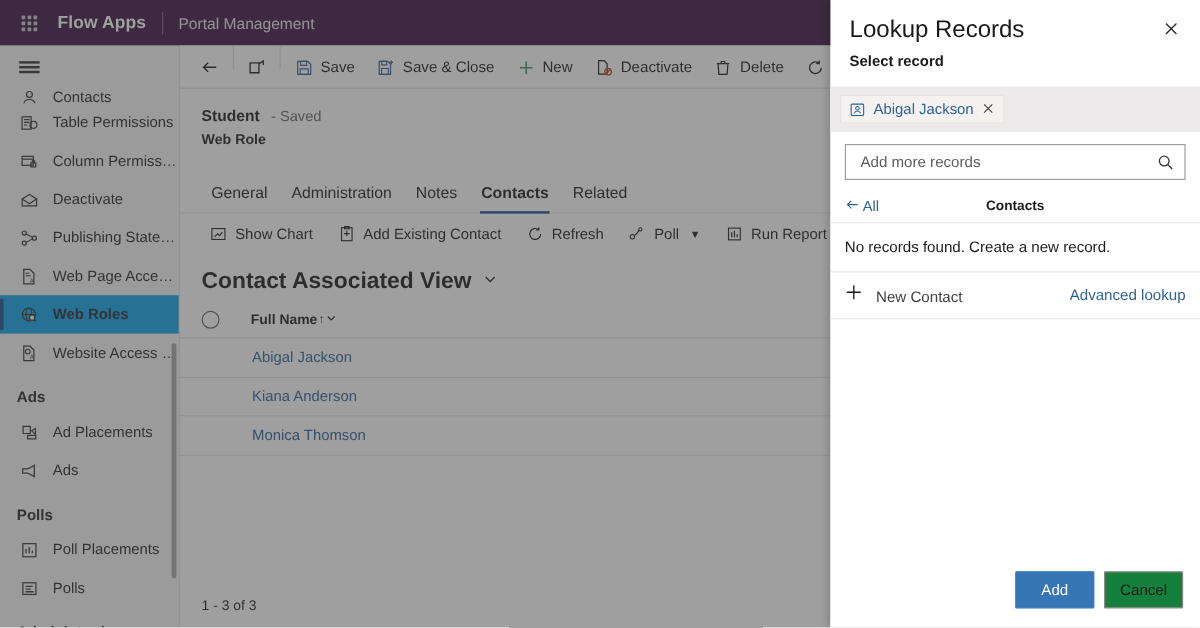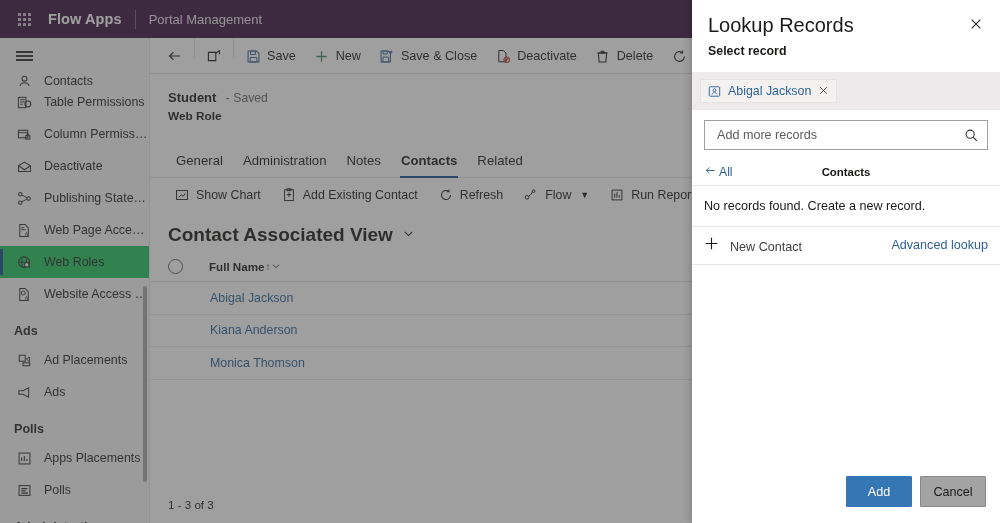--- a/index.html
+++ b/index.html
@@ -45,21 +45,21 @@
   .nav-item {
     height: 32px; display: flex; align-items: center;
     padding-left: 14px; position: relative; cursor: pointer;
   }
   .nav-item.clipped { height: 12px; overflow: hidden; align-items: flex-start; }
   .nav-item .ic { width: 20px; margin-right: 10px; display: flex; align-items: center; justify-content: center; color: #333; flex: 0 0 20px; }
   .nav-item .lbl {
     font-size: 12.4px; color: #26262a; white-space: nowrap;
     overflow: hidden; text-overflow: ellipsis; max-width: 104px;
   }
-  .nav-item.selected { background: #22c55e; }
+  .nav-item.selected { background: #0ea5e9; font-weight: bold; }
   .nav-item.selected::before {
     content:""; position:absolute; left:0; top:3px; bottom:3px; width:3px; background:#1d4f91;
   }
   .nav-group {
     font-size: 12.6px; font-weight: 700; color: #26262a;
     padding: 14px 0 6px 14px;
   }
   .nav-scrollbar {
     position: absolute; right: 2px; top: 248px; width: 4px; height: 196px;
     background: #a6a6a6; border-radius: 2px;
@@ -180,21 +180,21 @@
   .plus { font-size: 16px; color: #1b1a19; line-height: 1; font-weight: 300; }
   .adv-lookup { font-size: 12.6px; color: #2f6295; cursor: pointer; }
 
   .panel-foot {
     margin-top: auto; display: flex; justify-content: flex-end; gap: 8px;
     padding: 10px 14px 16px 14px;
   }
   .btn { height: 31px; min-width: 66px; font-size: 12.6px; cursor: pointer;
          font-family: "Liberation Sans", sans-serif; border-radius: 1px; margin-top: 44px; }
   .btn-primary { background: #3676b5; color: #fff; border: 1px solid #3676b5; }
-  .btn-default { background: #a3a3a3; color: #1b1a19; border: 1px solid #8a8886; }
+  .btn-default { background: #15803d; color: #1b1a19; border: 1px solid #8a8886; }
 </style>
 </head>
 <body>
 
 <div id="root">
 
   <div id="app-layer">
 
     <div class="topbar">
       <div class="waffle">
@@ -334,21 +334,21 @@
         </div>
 
         <div class="nav-group">Polls</div>
         <div class="nav-item">
           <div class="ic">
             <svg width="15" height="15" viewBox="0 0 16 16">
                 <rect x="2.2" y="2.2" width="11.6" height="11.6" fill="none" stroke="#333" stroke-width="1.1"></rect>
                 <path d="M5 10.6V7M7.8 10.6V5.2M10.6 10.6V8.4" stroke="#333" stroke-width="1.2"></path>
               </svg>
           </div>
-          <div class="lbl">Apps Placements</div>
+          <div class="lbl">Poll Placements</div>
         </div>
         <div class="nav-item">
           <div class="ic">
             <svg width="15" height="15" viewBox="0 0 16 16">
                 <rect x="2.2" y="2.8" width="11.6" height="10.4" fill="none" stroke="#333" stroke-width="1.1"></rect>
                 <path d="M4.6 6h6.4M4.6 8.4h4.6M4.6 10.8h7.2" stroke="#333" stroke-width="1.2"></path>
               </svg>
           </div>
           <div class="lbl">Polls</div>
         </div>
@@ -382,41 +382,41 @@
 
         <div class="cmd">
           <span class="gl">
             <svg width="15" height="15" viewBox="0 0 16 16">
                 <path d="M2.2 2.2h9l2.6 2.6v9H2.2z" fill="none" stroke="#2f6295" stroke-width="1.1"></path>
                 <path d="M4.8 2.2h5.4v3.6H4.8z" fill="none" stroke="#2f6295" stroke-width="1"></path>
                 <path d="M4.4 9h7.2v4.8H4.4z" fill="none" stroke="#2f6295" stroke-width="1"></path>
               </svg>
           </span>
           <span>Save</span>
-        </div>
-
-        <div class="cmd">
-          <span class="gl">
-            <svg width="15" height="15" viewBox="0 0 16 16">
-                <path d="M8 2.4v11.2M2.4 8h11.2" stroke="#3d8b5f" stroke-width="1.35"></path>
-              </svg>
-          </span>
-          <span>New</span>
         </div>
 
         <div class="cmd">
           <span class="gl">
             <svg width="15" height="15" viewBox="0 0 16 16">
                 <path d="M2.2 2.2h7.6l2.4 2.4v9.2H2.2z" fill="none" stroke="#2f6295" stroke-width="1.1"></path>
                 <path d="M4.4 2.2h4.4v3.2H4.4z" fill="none" stroke="#2f6295" stroke-width="1"></path>
                 <path d="M4.2 8.6h6v5.2h-6z" fill="none" stroke="#2f6295" stroke-width="1"></path>
                 <path d="M11 3.2h3.4M12.9 1.6v3.2" stroke="#2f6295" stroke-width="1.1"></path>
               </svg>
           </span>
           <span>Save &amp; Close</span>
+        </div>
+
+        <div class="cmd">
+          <span class="gl">
+            <svg width="15" height="15" viewBox="0 0 16 16">
+                <path d="M8 2.4v11.2M2.4 8h11.2" stroke="#3d8b5f" stroke-width="1.35"></path>
+              </svg>
+          </span>
+          <span>New</span>
         </div>
 
         <div class="cmd">
           <span class="gl">
             <svg width="15" height="15" viewBox="0 0 16 16">
                 <path d="M3 1.6h5L10.6 4.4v9.2H3z" fill="none" stroke="#1b1a19" stroke-width="1.05"></path>
                 <circle cx="11.4" cy="11.4" r="2.9" fill="none" stroke="#c0392b" stroke-width="1.2"></circle>
                 <path d="M9.6 13.2l3.6-3.6" stroke="#c0392b" stroke-width="1.2"></path>
               </svg>
           </span>
@@ -499,21 +499,21 @@
           <span>Refresh</span>
         </div>
         <div class="cmd">
           <span class="gl">
             <svg width="14" height="14" viewBox="0 0 16 16">
                 <circle cx="3.4" cy="10.6" r="2.1" fill="none" stroke="#1b1a19" stroke-width="1.05"></circle>
                 <path d="M5.4 9.4c2.4-1.6 3.4-3 4.2-5" fill="none" stroke="#1b1a19" stroke-width="1.05"></path>
                 <circle cx="11" cy="3.6" r="1.5" fill="none" stroke="#1b1a19" stroke-width="1.05"></circle>
               </svg>
           </span>
-          <span>Flow</span>
+          <span>Poll</span>
           <span class="chev">▼</span>
         </div>
         <div class="cmd">
           <span class="gl">
             <svg width="14" height="14" viewBox="0 0 16 16">
                 <rect x="2.4" y="2.4" width="11.2" height="11.2" fill="none" stroke="#1b1a19" stroke-width="1.05"></rect>
                 <path d="M5.4 11V6.4M8 11V4.8M10.6 11V8.2" stroke="#1b1a19" stroke-width="1.1"></path>
               </svg>
           </span>
           <span>Run Report</span>

